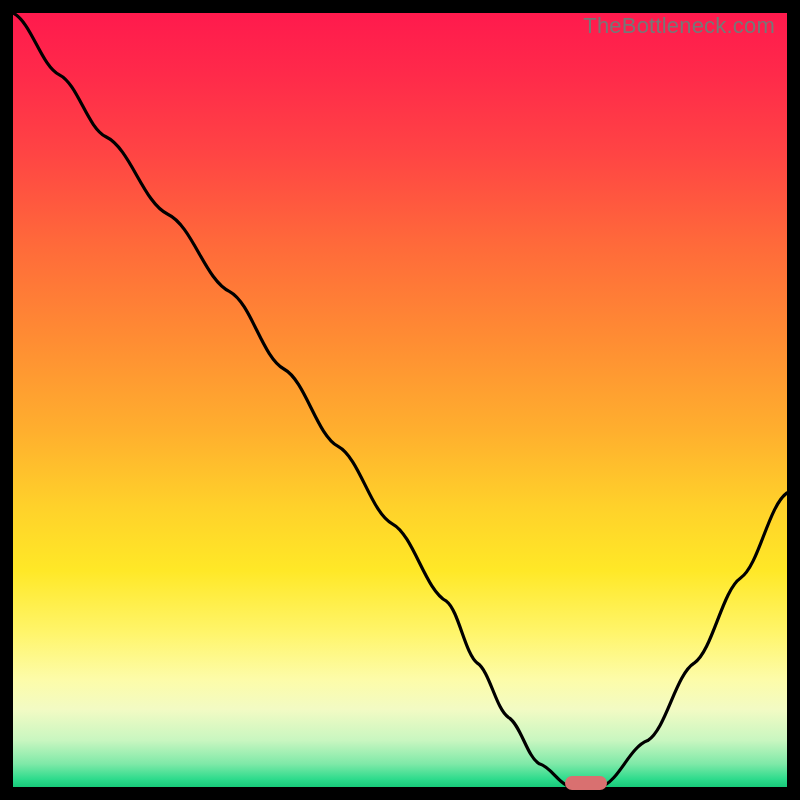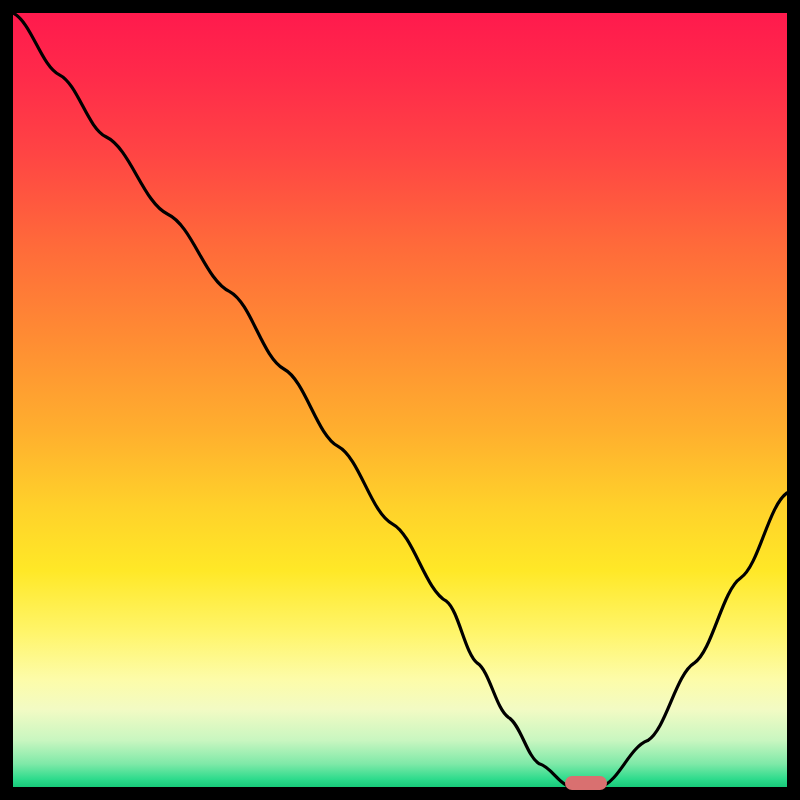--- a/index.html
+++ b/index.html
@@ -59,20 +59,21 @@
     background: #d97070;
     z-index: 4;
   }
 </style>
 </head>
 <body>
 
 <div class="frame">
   <div class="plot">
 
+    <div class="watermark">TheBottleneck.com</div>
 
     <svg class="curve" viewBox="0 0 774 774" preserveAspectRatio="none">
       <path fill="none" stroke="#000" stroke-width="3.2" stroke-linecap="round" d="M 0.0 0.0 C 18.6 9.3, 27.9 52.6, 46.4 61.9 C 65.0 71.2, 74.3 114.6, 92.9 123.8 C 117.6 135.5, 130.0 189.6, 154.8 201.2 C 179.6 212.8, 192.0 267.0, 216.7 278.6 C 238.4 290.3, 249.2 344.4, 270.9 356.0 C 292.6 367.6, 303.4 421.8, 325.1 433.4 C 346.8 445.1, 357.6 499.2, 379.3 510.8 C 400.9 522.4, 411.8 576.6, 433.4 588.2 C 445.8 597.5, 452.0 640.9, 464.4 650.2 C 476.8 658.3, 483.0 696.2, 495.4 704.3 C 507.7 711.3, 513.9 743.8, 526.3 750.8 C 538.7 754.3, 544.9 770.5, 557.3 774.0 C 569.7 774.0, 575.9 774.0, 588.2 774.0 C 606.8 767.0, 616.1 734.5, 634.7 727.6 C 653.3 715.9, 662.5 661.8, 681.1 650.2 C 699.7 637.4, 709.0 577.8, 727.6 565.0 C 746.1 552.2, 755.4 492.7, 774.0 479.9"></path>
     </svg>
 
     <div class="marker" style="left: 551.76px; top: 763.13px; background: rgb(217, 112, 112);"></div>
 
   </div>
 </div>
 

